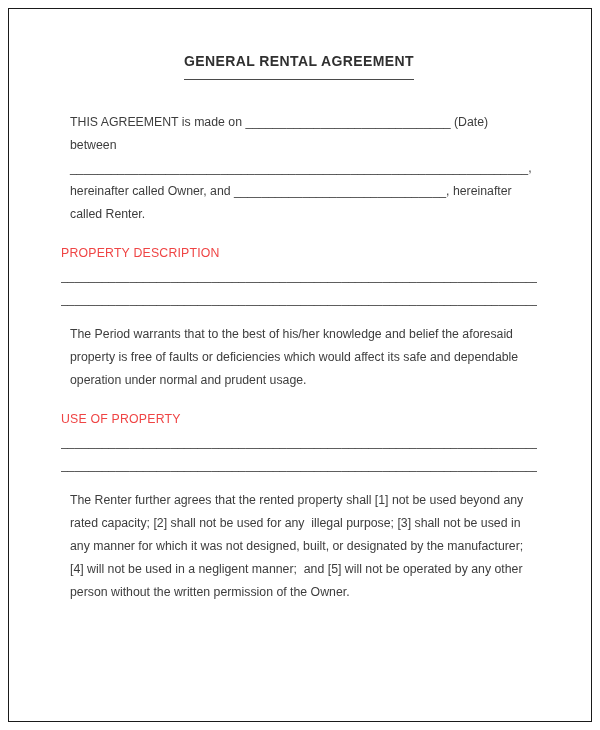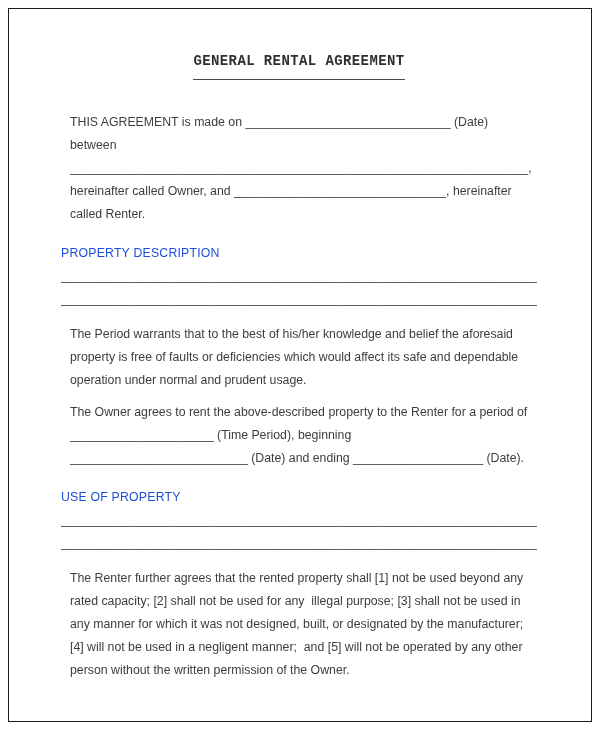--- a/index.html
+++ b/index.html
@@ -22,35 +22,34 @@
     background: #ffffff;
   }
   .title-wrap {
     margin: 0 0 31px;
     text-align: center;
     font-size: 14px;
     line-height: 14px;
     font-weight: bold;
     letter-spacing: 0.4px;
     color: #303030;
-    font-family: Liberation Mono, monospace;
   }
   .title {
     display: inline-block;
     padding-bottom: 11px;
     border-bottom: 1px solid #4a4a4a;
   }
   .para { margin: 9px; white-space: pre-wrap; }
   .sec {
     margin: 16px 0 0;
     font-size: 12.3px;
     line-height: 23px;
     font-weight: normal;
     letter-spacing: 0.2px;
-    color: #1d4ed8;
+    color: #ef4444;
   }
   .gap { margin-top: 12px; }
   .blank {
     white-space: nowrap;
     overflow: hidden;
     line-height: 23px;
   }
 </style>
 </head>
 <body>
@@ -60,21 +59,20 @@
 
     <h1 class="title-wrap"><span class="title">GENERAL RENTAL AGREEMENT</span></h1>
 
     <p class="para">THIS AGREEMENT is made on ______________________________ (Date) between ___________________________________________________________________, hereinafter called Owner, and _______________________________, hereinafter called Renter.</p>
 
     <h2 class="sec">PROPERTY DESCRIPTION</h2>
     <div class="blank">______________________________________________________________________</div>
     <div class="blank">______________________________________________________________________</div>
     <p class="para gap">The Period warrants that to the best of his/her knowledge and belief the aforesaid property is free of faults or deficiencies which would affect its safe and dependable operation under normal and prudent usage.</p>
 
-    <p class="para">The Owner agrees to rent the above-described property to the Renter for a period of _____________________ (Time Period), beginning __________________________ (Date) and ending ___________________ (Date).</p>
 
     <h2 class="sec">USE OF PROPERTY</h2>
     <div class="blank">______________________________________________________________________</div>
     <div class="blank">______________________________________________________________________</div>
     <p class="para gap">The Renter further agrees that the rented property shall [1] not be used beyond any rated capacity; [2] shall not be used for any  illegal purpose; [3] shall not be used in any manner for which it was not designed, built, or designated by the manufacturer; [4] will not be used in a negligent manner;  and [5] will not be operated by any other person without the written permission of the Owner.</p>
 
   </div>
 </div>
 
 </body></html>

